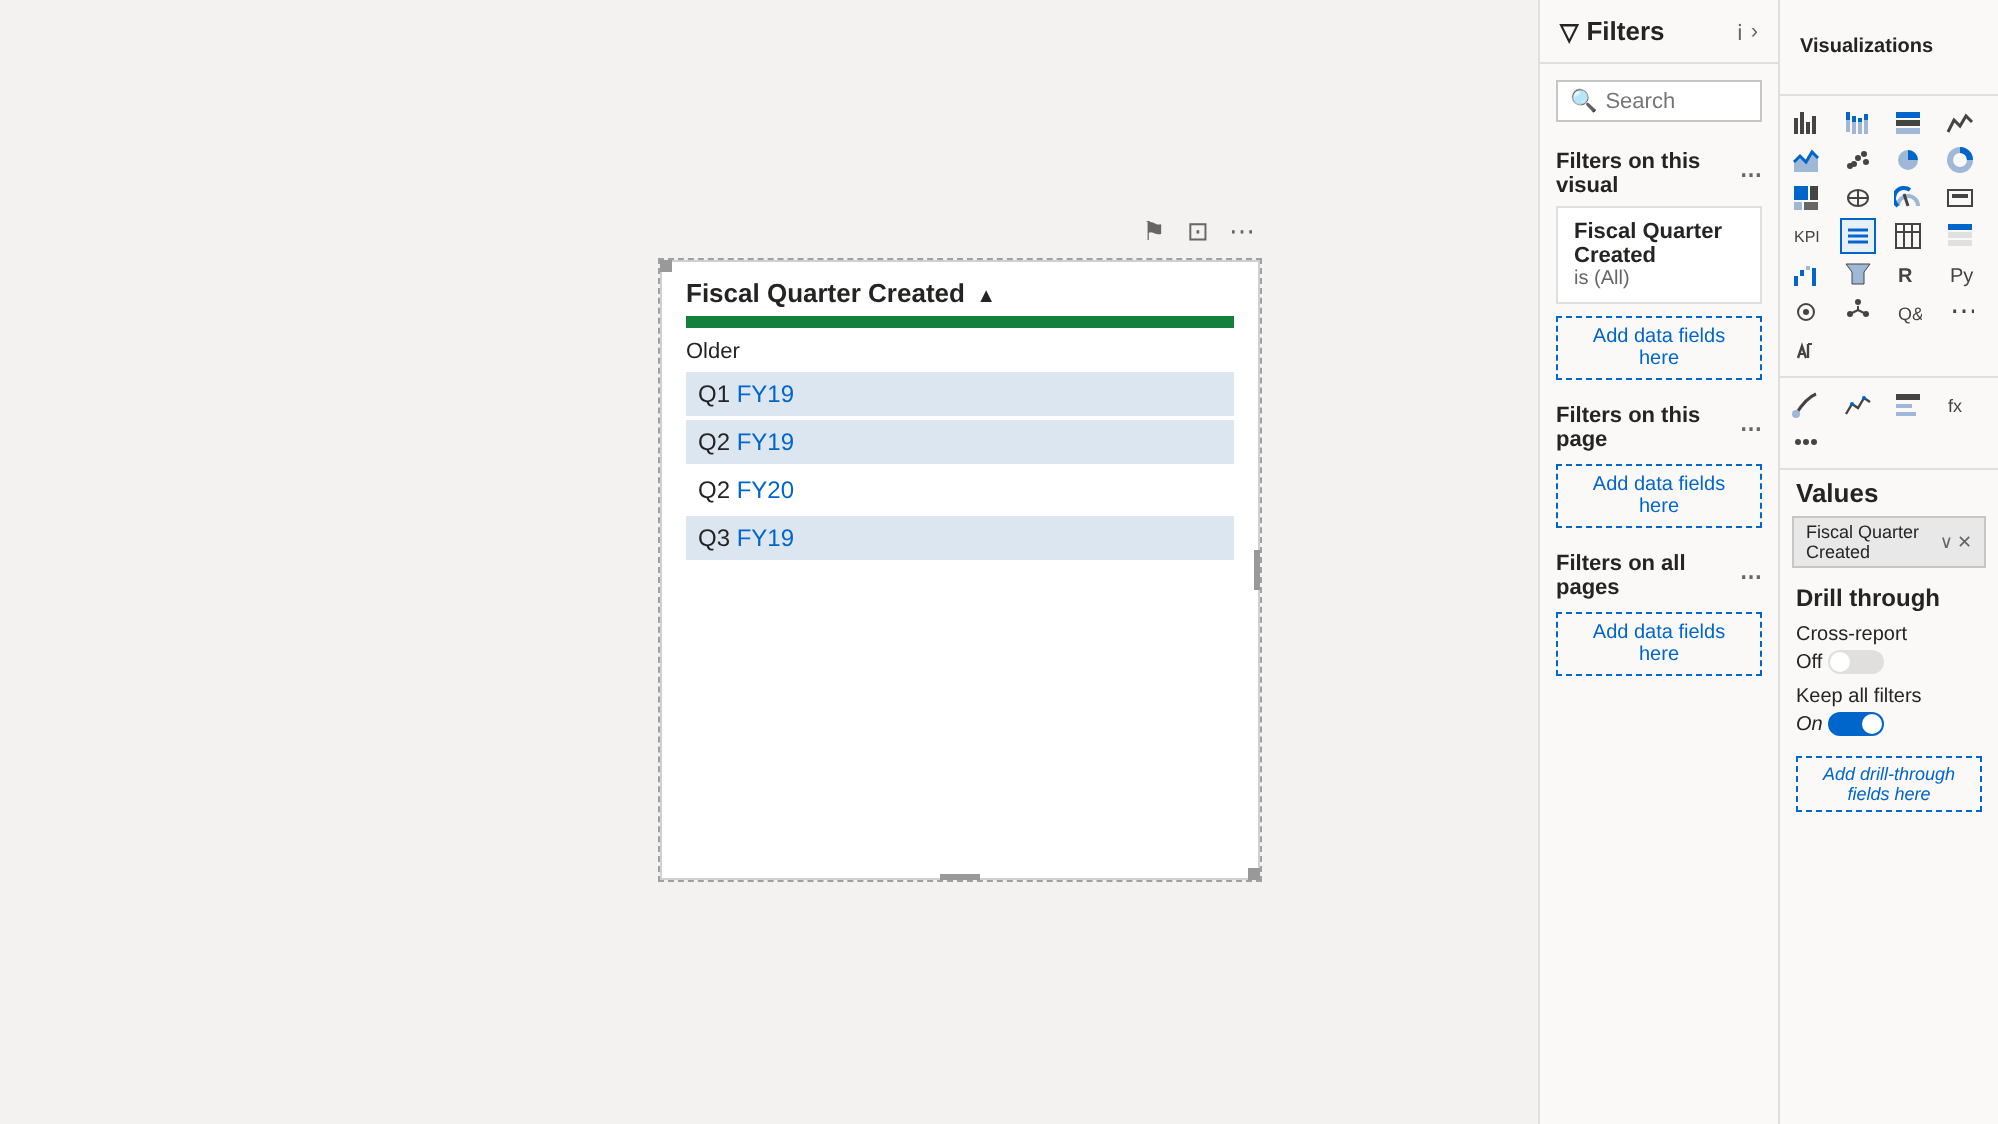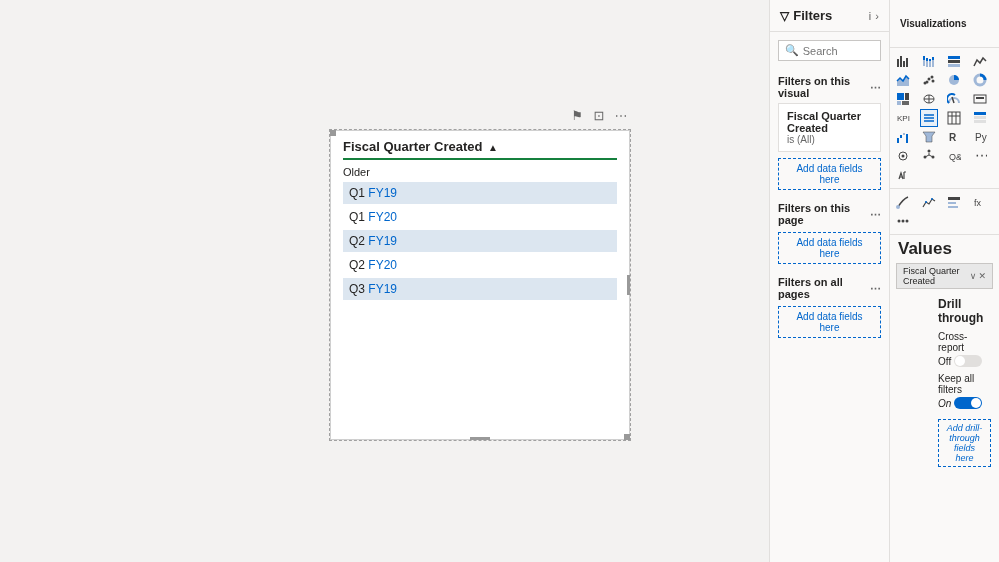--- a/index.html
+++ b/index.html
@@ -55,21 +55,21 @@
     .visual-content {
       padding: 8px 12px;
       height: 100%;
     }
 
     .visual-title {
       font-size: 13px;
       font-weight: 600;
       color: #252423;
       padding-bottom: 4px;
-      border-bottom: 2px solid #15803d;
+      border-bottom: 6px solid #15803d;
       margin-bottom: 6px;
     }
 
     .slicer-sort-indicator {
       display: inline-block;
       margin-left: 2px;
       font-size: 10px;
       color: #252423;
     }
 
@@ -243,21 +243,21 @@
       font-size: 11px;
       border: 1px solid transparent;
     }
 
     .viz-icon-cell svg {
       width: 14px;
       height: 14px;
     }
 
     .viz-section-label {
-      font-size: 17px;
+      font-size: 13px;
       font-weight: 600;
       color: #252423;
       padding: 4px 8px 2px;
     }
 
     .viz-field-chip {
       display: flex;
       align-items: center;
       justify-content: space-between;
       background: #e8e8e8;
@@ -269,21 +269,20 @@
     }
 
     .viz-field-chip .chip-icons {
       display: flex;
       gap: 2px;
       color: #666;
     }
 
     .drill-through-section {
       padding: 6px 8px;
-      margin-left: 40px;
     }
 
     .drill-title {
       font-size: 12px;
       font-weight: 600;
       color: #252423;
       margin-bottom: 6px;
     }
 
     .drill-row {
@@ -367,23 +366,20 @@
       <div class="visual-title">
         <span>Fiscal Quarter Created</span>
         <span class="slicer-sort-indicator">▲</span>
       </div>
 
       <div class="slicer-older-label">Older</div>
 
       <div class="slicer-item highlighted">
         <span class="item-prefix">Q1 </span><span class="item-suffix">FY19</span>
       </div>
-      <div class="slicer-item">
-        <span class="item-prefix">Q1 </span><span class="item-suffix">FY20</span>
-      </div>
       <div class="slicer-item highlighted">
         <span class="item-prefix">Q2 </span><span class="item-suffix">FY19</span>
       </div>
       <div class="slicer-item">
         <span class="item-prefix">Q2 </span><span class="item-suffix">FY20</span>
       </div>
       <div class="slicer-item highlighted">
         <span class="item-prefix">Q3 </span><span class="item-suffix">FY19</span>
       </div>
     </div>

